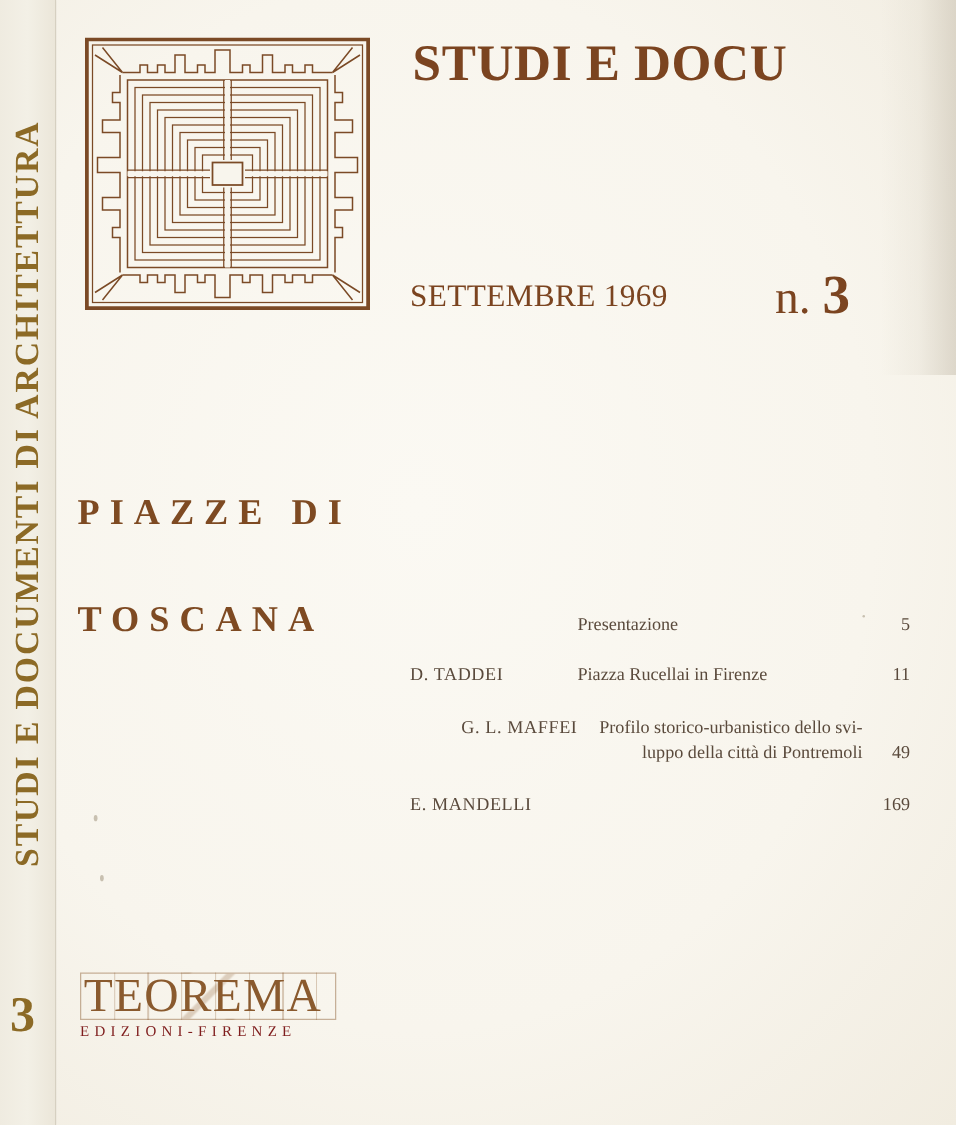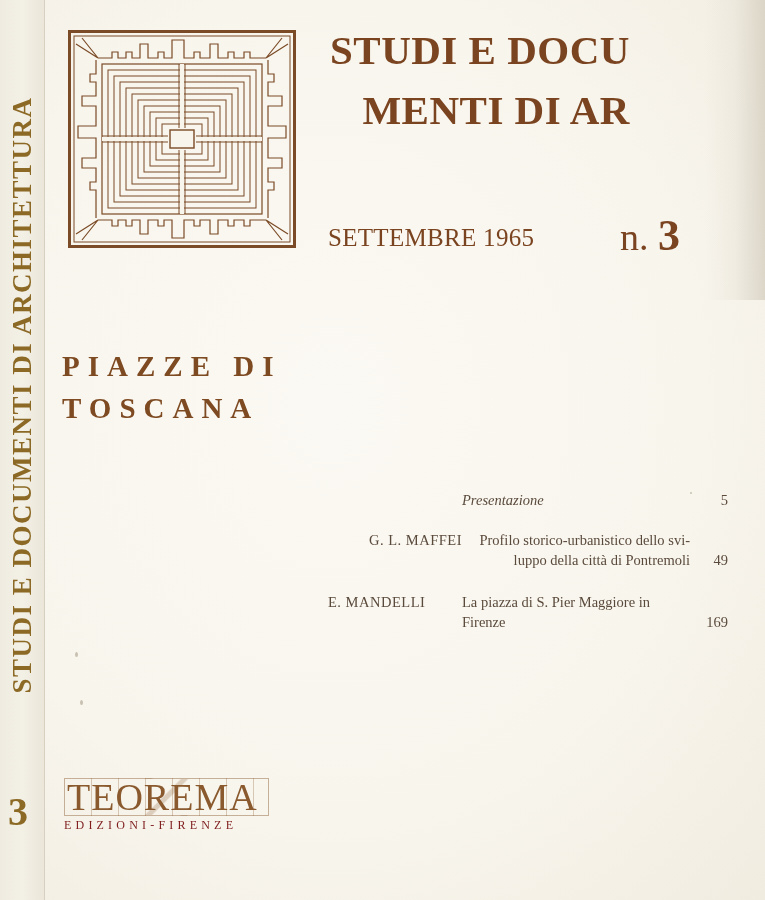--- a/index.html
+++ b/index.html
@@ -49,30 +49,30 @@
     .issue {
       position: absolute; left: 620px; top: 210px;
       color: #7b4420; font-size: 38px; white-space: nowrap;
     }
     .issue .num { font-weight: bold; font-size: 44px; }
     .subtitle {
       position: absolute; left: 62px; top: 345px;
       color: #7e4a22; font-weight: bold; font-size: 29px; line-height: 42px;
       letter-spacing: 8px; margin: 0;
     }
-    .subtitle span { display: block; }
+    .subtitle span { display: block; margin-top: 44px; }
     .toc {
       position: absolute; left: 328px; top: 490px; width: 402px;
       color: #5a4a3c; font-size: 14.5px; line-height: 20px;
     }
     .toc-row { position: relative; display: flex; margin-bottom: 20px; }
     .toc-author { width: 134px; flex: none; letter-spacing: 0.5px; }
     .toc-title { width: 228px; flex: none; }
     .toc-page { position: absolute; right: 2px; bottom: 0; }
-    .toc-row.intro .toc-title { font-style: italic; }
+    .toc-row.intro .toc-title { }
     .publisher {
       position: absolute; left: 64px; top: 778px; width: 205px;
     }
     .pub-logo {
       display: block; color: #8a5a2e; font-size: 38px; line-height: 36px;
       letter-spacing: 1px; white-space: nowrap;
       border: 1px solid rgba(138,90,46,0.45);
       padding: 0 2px; position: relative;
       background:
         linear-gradient(135deg, transparent 48%, rgba(138,90,46,0.25) 49%, rgba(138,90,46,0.25) 51%, transparent 52%),
@@ -135,49 +135,52 @@
     <line x1="117" y1="120" x2="117" y2="184"></line>
     <line x1="34" y1="106" x2="100" y2="106"></line>
     <line x1="34" y1="112" x2="100" y2="112"></line>
     <line x1="128" y1="106" x2="194" y2="106"></line>
     <line x1="128" y1="112" x2="194" y2="112"></line>
   </g>
 </svg>
 
 <h1 class="title">
   <span>STUDI E DOCU</span>
-  <span>MENTI DI AR</span>
 </h1>
 
-<div class="date">SETTEMBRE 1965</div>
+<div class="date">SETTEMBRE 1969</div>
 
 <div class="issue">
   <span>n.</span>
   <span class="num">3</span>
 </div>
 
 <h2 class="subtitle">
   <span>PIAZZE DI</span>
   <span>TOSCANA</span>
 </h2>
 
 <div class="toc">
   <div class="toc-row intro">
     <span class="toc-author"></span>
     <span class="toc-title">Presentazione</span>
     <span class="toc-page">5</span>
   </div>
+  <div class="toc-row" style="margin-bottom:22px;">
+    <span class="toc-author">D. TADDEI</span>
+    <span class="toc-title">Piazza Rucellai in Firenze</span>
+    <span class="toc-page">11</span>
+  </div>
   <div class="toc-row" style="margin-bottom:22px;text-align:right;">
     <span class="toc-author">G. L. MAFFEI</span>
     <span class="toc-title">Profilo storico-urbanistico dello svi-luppo della città di Pontremoli</span>
     <span class="toc-page">49</span>
   </div>
   <div class="toc-row">
     <span class="toc-author">E. MANDELLI</span>
-    <span class="toc-title">La piazza di S. Pier Maggiore in Firenze</span>
     <span class="toc-page">169</span>
   </div>
 </div>
 
 <div class="publisher">
   <span class="pub-logo">TEOREMA</span>
   <span class="pub-city">EDIZIONI-FIRENZE</span>
 </div>
 
 <div class="speck" style="left:75px; top:652px;"></div>

